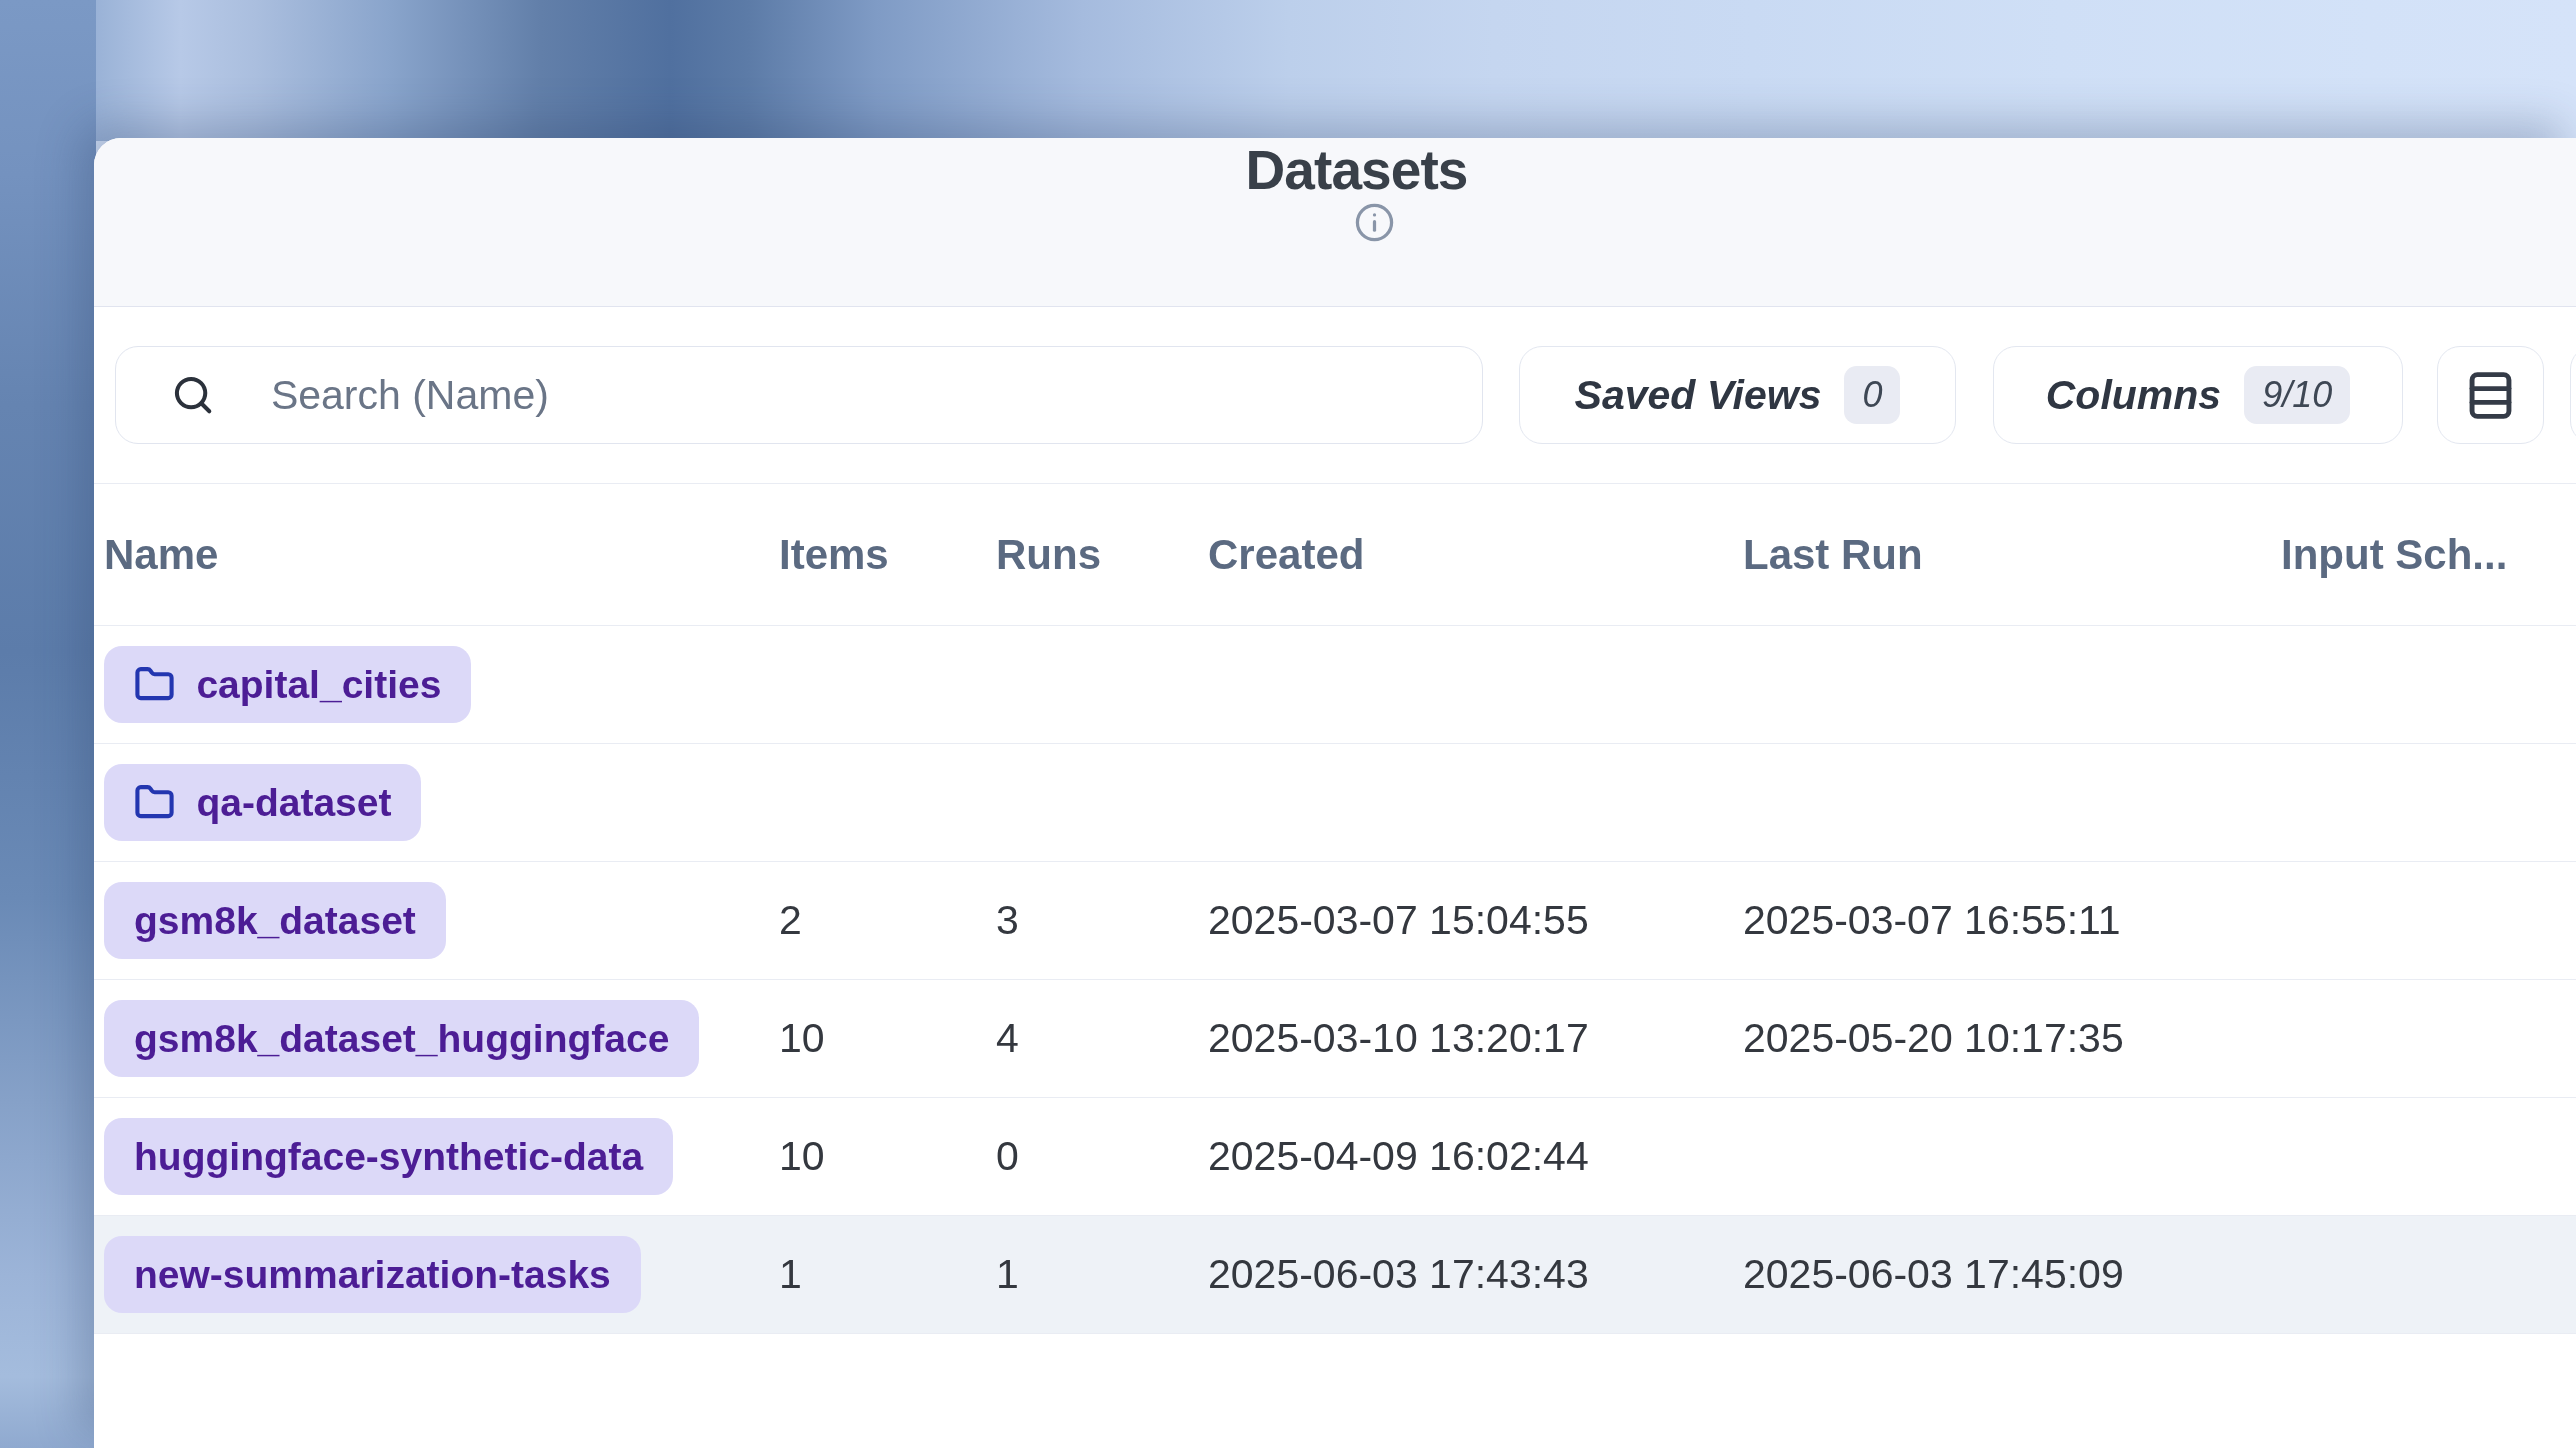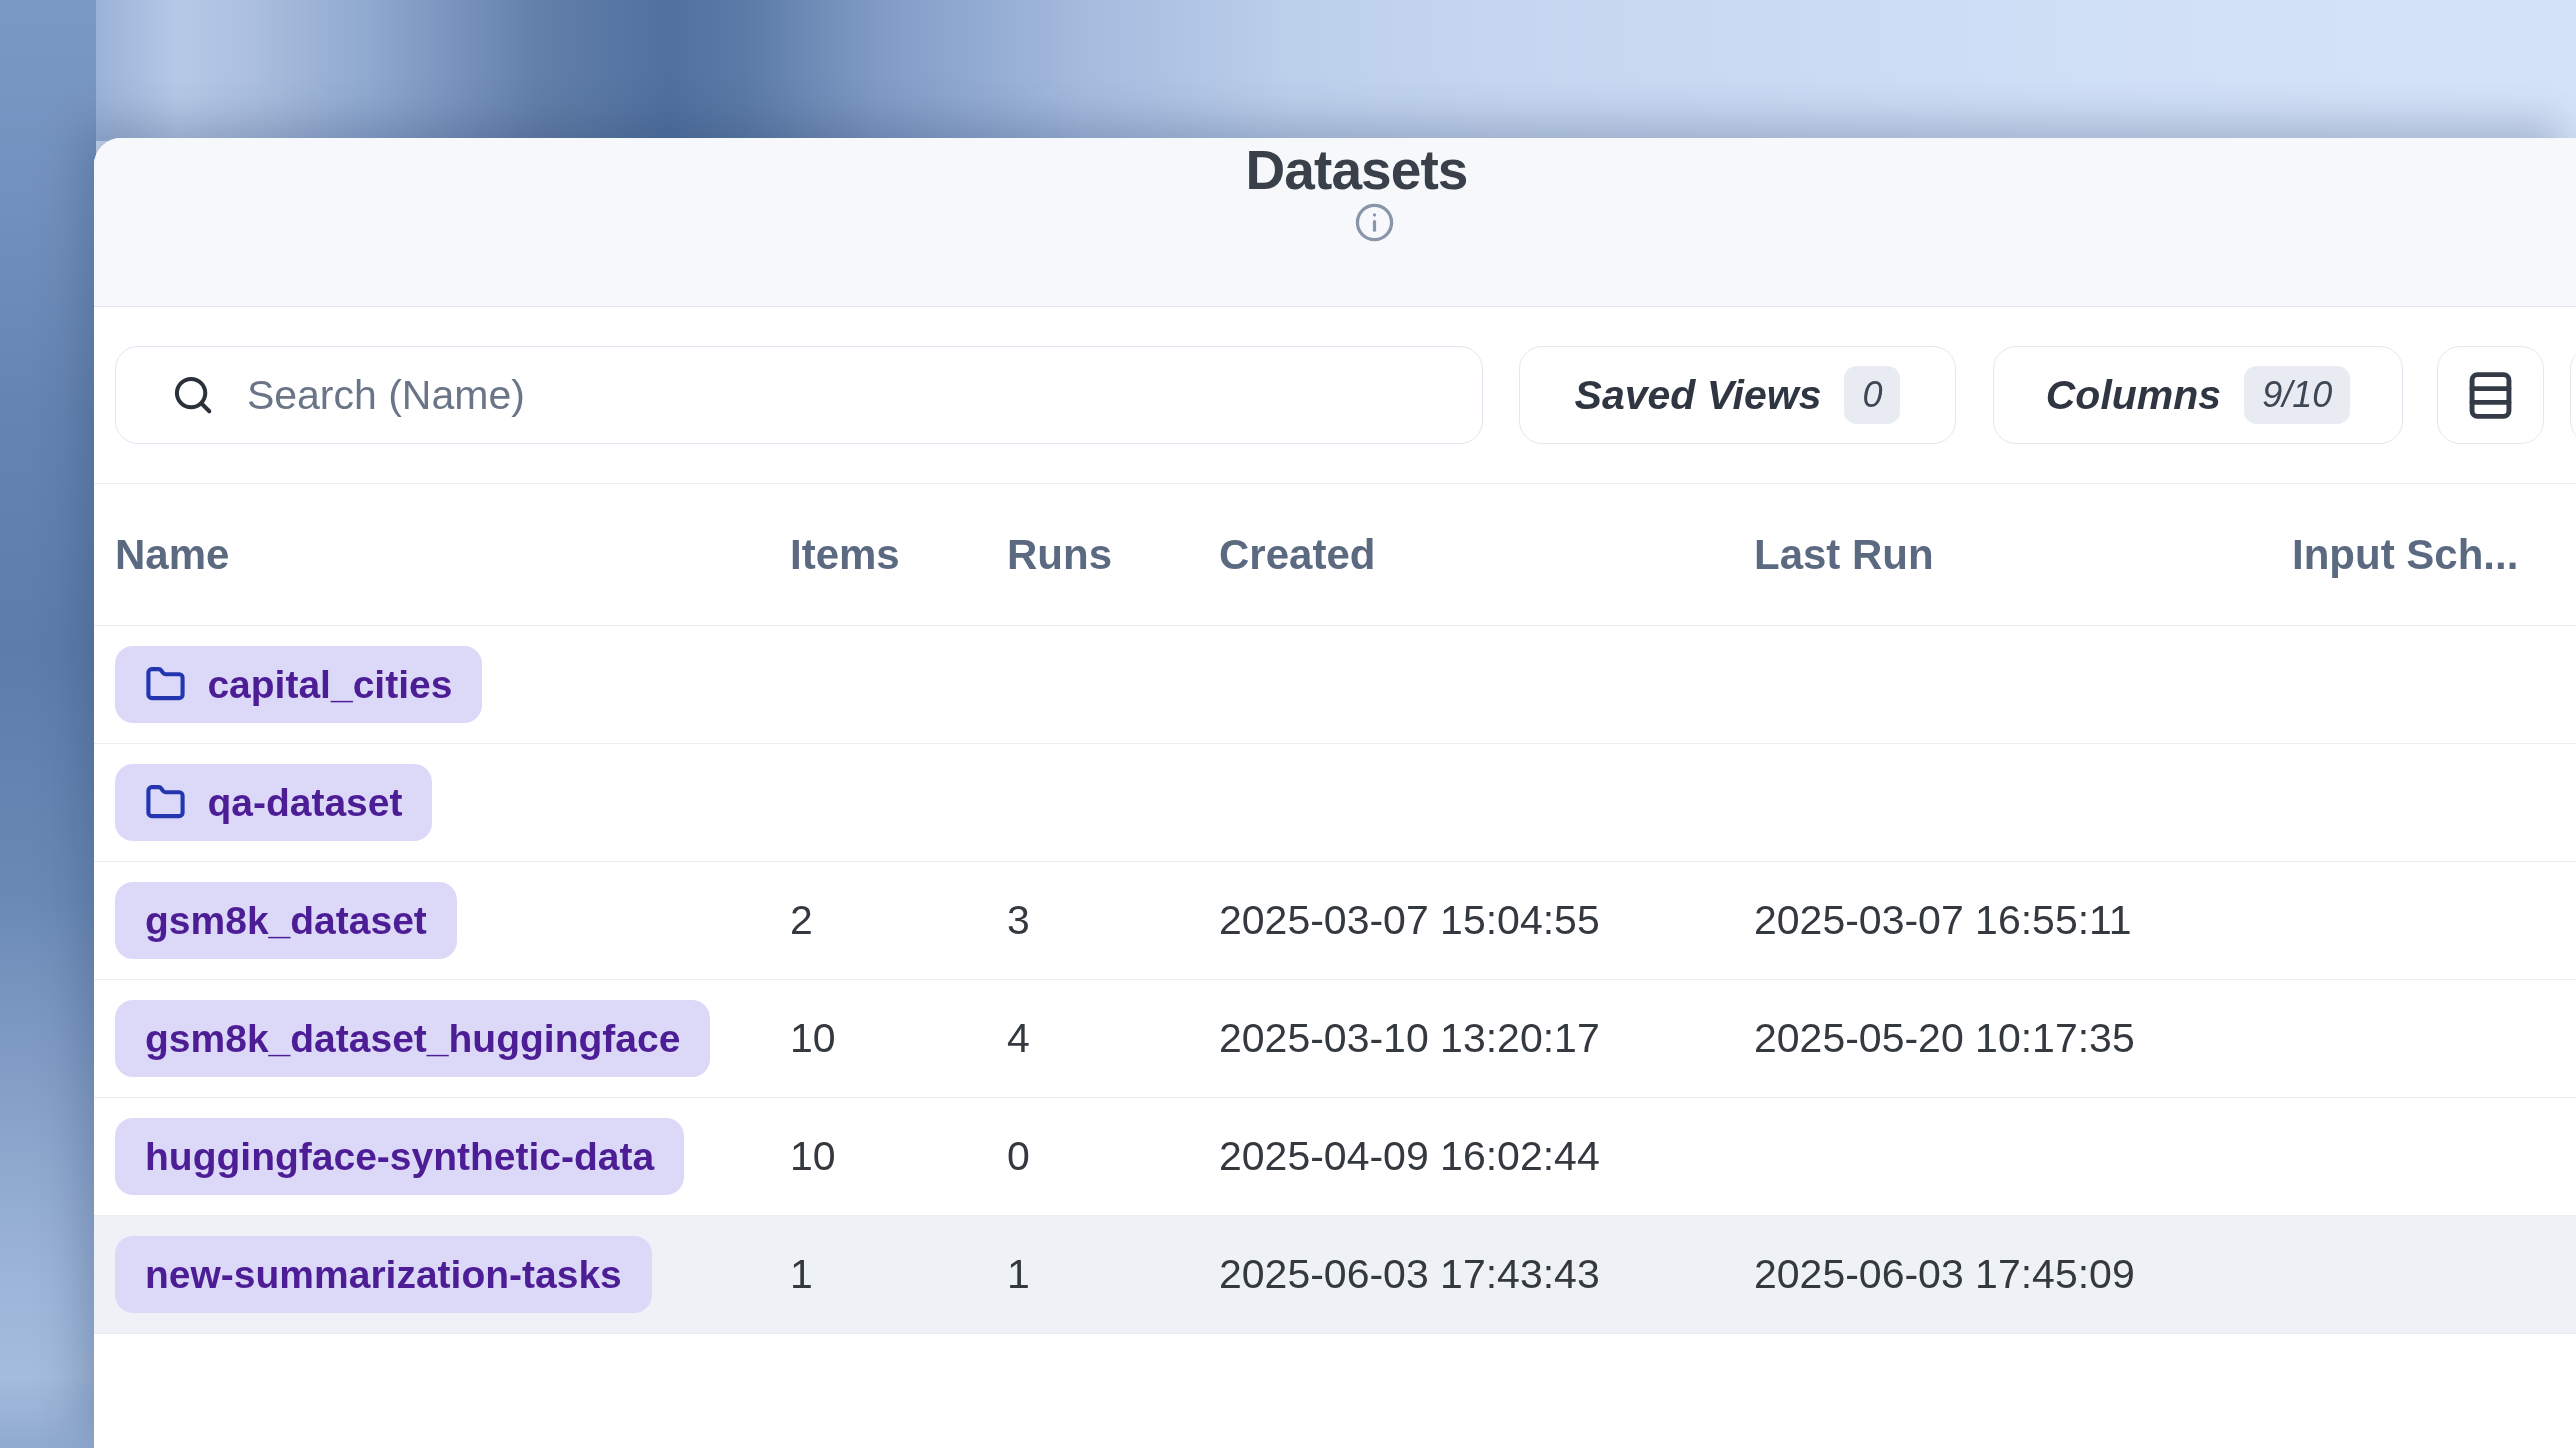--- a/index.html
+++ b/index.html
@@ -41,21 +41,21 @@
     padding-left:21.4px;box-sizing:border-box;position:relative;
     border-bottom:1.8px solid #e9ecf3;background:#ffffff;
   }
   .search-box{
     flex:1;height:98px;border:1.8px solid #e1e5ef;border-radius:23px;
     display:flex;align-items:center;gap:28.5px;padding:0 27px 0 54px;
     box-sizing:border-box;background:#fff;
   }
   .search-box input{
     border:none;outline:none;flex:1;font-size:41px;color:#333a46;
-    font-family:"Liberation Sans",sans-serif;background:transparent;
+    font-family:"Liberation Sans",sans-serif;background:transparent;margin-left:24px;
   }
   .search-box input::placeholder{color:#6a7587;opacity:1;}
   .btn{
     height:98px;border:1.8px solid #e3e7f0;border-radius:23px;background:#fff;
     display:flex;align-items:center;justify-content:center;gap:23px;
     font-size:41px;font-weight:600;color:#2f3642;box-sizing:border-box;
     margin-left:36px;cursor:pointer;font-style:italic;
   }
   .btn-saved{width:437px;}
   .btn-columns{width:410px;margin-left:37px;text-align:right;}
@@ -64,21 +64,21 @@
     background:#e9ebf3;color:#3e4754;font-size:36px;font-weight:500;
     border-radius:12.5px;padding:10.7px 18px;line-height:1;
   }
   .cutoff-btn{
     position:absolute;right:-48px;top:39px;width:54px;height:98px;
     border:1.8px solid #e3e7f0;border-radius:23px;background:#fff;box-sizing:border-box;
   }
   
   .grid-cols{
     display:grid;grid-template-columns:675px 217px 212px 535px 538px 1fr;
-    align-items:center;padding-left:21px;box-sizing:border-box;
+    align-items:center;padding-left:10px;box-sizing:border-box;
   }
   .thead{
     height:142px;border-bottom:1.8px solid #e9ecf3;
     font-size:42px;font-weight:600;color:#5b6a81;background:#fff;
   }
   .thead .th{white-space:nowrap;overflow:hidden;}
   .trow{
     height:118px;border-bottom:1.8px solid #e9ecf3;
     font-size:41px;font-weight:400;color:#34383f;background:#fff;
   }

